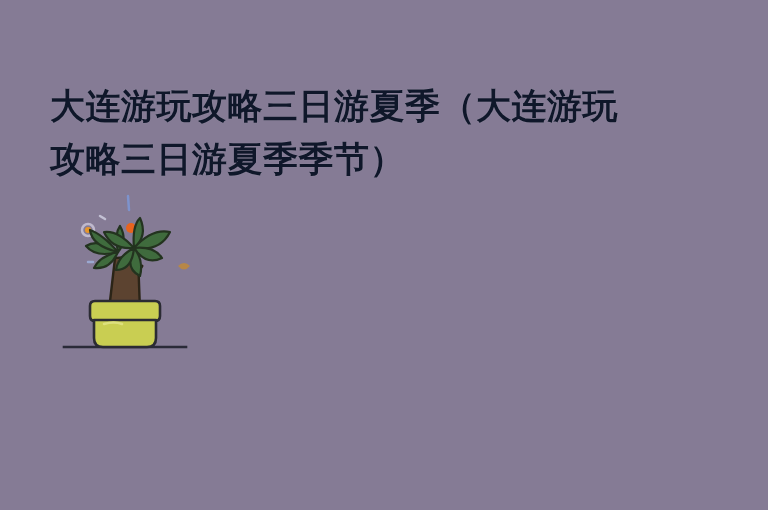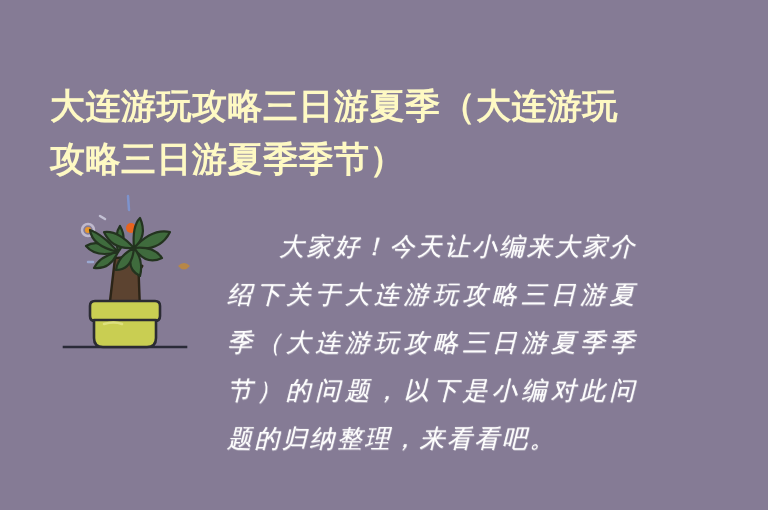--- a/index.html
+++ b/index.html
@@ -20,21 +20,21 @@
     height: 510px;
     background: #857b95;
   }
 
   
   .article-title {
     position: absolute;
     left: 50px;
     top: 56px;
     width: 600px;
-    color: #fef9c3;
+    color: #0f172a;
     font-size: 35px;
     font-weight: bold;
     line-height: 53px;
     letter-spacing: 0.5px;
     white-space: pre-wrap;
     text-shadow: 0 0 1px rgba(255,255,255,0.25);
   }
 
   
   .article-body {
@@ -112,15 +112,14 @@
         <path d="M82 62 q-16 8 -18 22 q16 0 18 -22 z"></path>
       </g>
 
       <path d="M38 120 q0 -5 5 -5 L103 115 q5 0 5 5 L108 130 q0 5 -5 5 L43 135 q-5 0 -5 -5 Z" fill="#c9ce52" stroke="#2b2b33" stroke-width="2.6" stroke-linejoin="round"></path>
 
       <path d="M42 134 L104 134 L104 152 q0 9 -9 9 L51 161 q-9 0 -9 -9 Z" fill="#c9ce52" stroke="#2b2b33" stroke-width="2.6" stroke-linejoin="round"></path>
       <path d="M52 138 q10 -3 18 0" stroke="#dde07d" stroke-width="2.5" fill="none" stroke-linecap="round"></path>
     </svg>
   </div>
 
-  <p class="article-body">大家好！今天让小编来大家介绍下关于大连游玩攻略三日游夏季（大连游玩攻略三日游夏季季节）的问题，以下是小编对此问题的归纳整理，来看看吧。</p>
 
 </div>
 
 </body></html>

